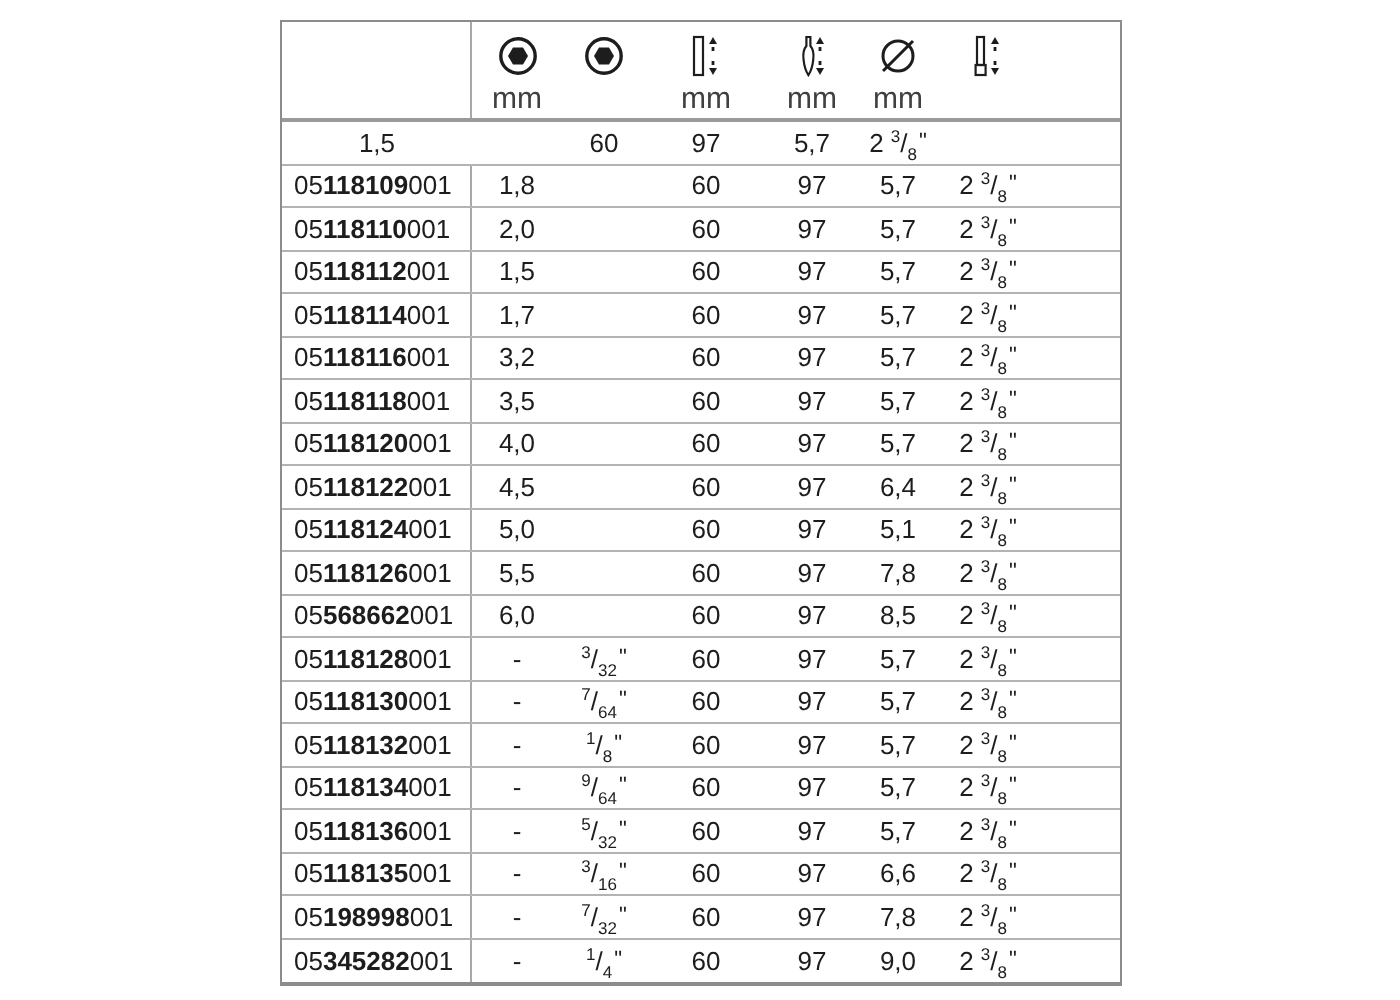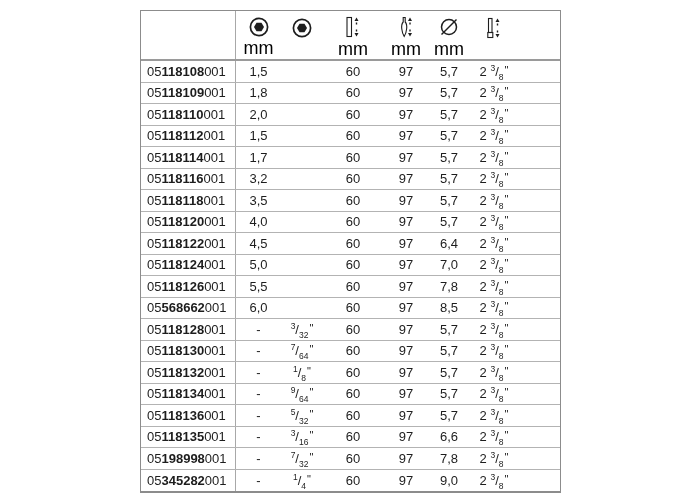--- a/index.html
+++ b/index.html
@@ -22,21 +22,21 @@
   }
   .thead {
     height:50px;
     border-bottom:2px solid #9a9a9a;
     align-items:start;
   }
   .hcell {
     display:flex; flex-direction:column; align-items:center;
     padding-top:5px; height:48px;
   }
-  .hcell .unit { font-size:18px; margin-top:1px; color:#000000; }
+  .hcell .unit { font-size:15px; margin-top:1px; color:#404040; }
   .icon-box { height:24px; display:flex; align-items:center; justify-content:center; }
   .part-col { border-right:1px solid #a8a8a8; height:100%; display:flex; align-items:center; padding-left:6px; }
   .trow {
     height:21.5px;
     border-bottom:1px solid #b3b3b3;
     font-size:13px;
   }
   .trow:last-child { border-bottom:none; }
   .cell { text-align:center; white-space:nowrap; }
   .part-number { font-size:13px; letter-spacing:0; }
@@ -122,23 +122,20 @@
         </svg>
       </span>
       <span class="unit"></span>
     </div>
 
     <div class="hcell"></div>
   </div>
 
   <div id="table-body">
   <div class="grid-row trow">
-    <div class="cell part-col part-number">
-          <span><span class="pn-prefix">05</span><span class="pn-bold">118108</span><span class="pn-suffix">001</span></span>
-        </div>
     <div class="cell c-hexmm">1,5</div>
     <div class="cell c-hexin"></div>
     <div class="cell c-blade">60</div>
     <div class="cell c-total">97</div>
     <div class="cell c-dia">5,7</div>
     <div class="cell c-overall">2 <sup class="fn">3</sup>/<sub class="fd">8</sub><span class="inchmark">"</span></div>
     <div class="cell c-spacer"></div>
   </div>
 
   <div class="grid-row trow">
@@ -246,21 +243,21 @@
   </div>
 
   <div class="grid-row trow">
     <div class="cell part-col part-number">
           <span><span class="pn-prefix">05</span><span class="pn-bold">118124</span><span class="pn-suffix">001</span></span>
         </div>
     <div class="cell c-hexmm">5,0</div>
     <div class="cell c-hexin"></div>
     <div class="cell c-blade">60</div>
     <div class="cell c-total">97</div>
-    <div class="cell c-dia">7,0</div>
+    <div class="cell c-dia">5,1</div>
     <div class="cell c-overall">2 <sup class="fn">3</sup>/<sub class="fd">8</sub><span class="inchmark">"</span></div>
     <div class="cell c-spacer"></div>
   </div>
 
   <div class="grid-row trow">
     <div class="cell part-col part-number">
           <span><span class="pn-prefix">05</span><span class="pn-bold">118126</span><span class="pn-suffix">001</span></span>
         </div>
     <div class="cell c-hexmm">5,5</div>
     <div class="cell c-hexin"></div>

